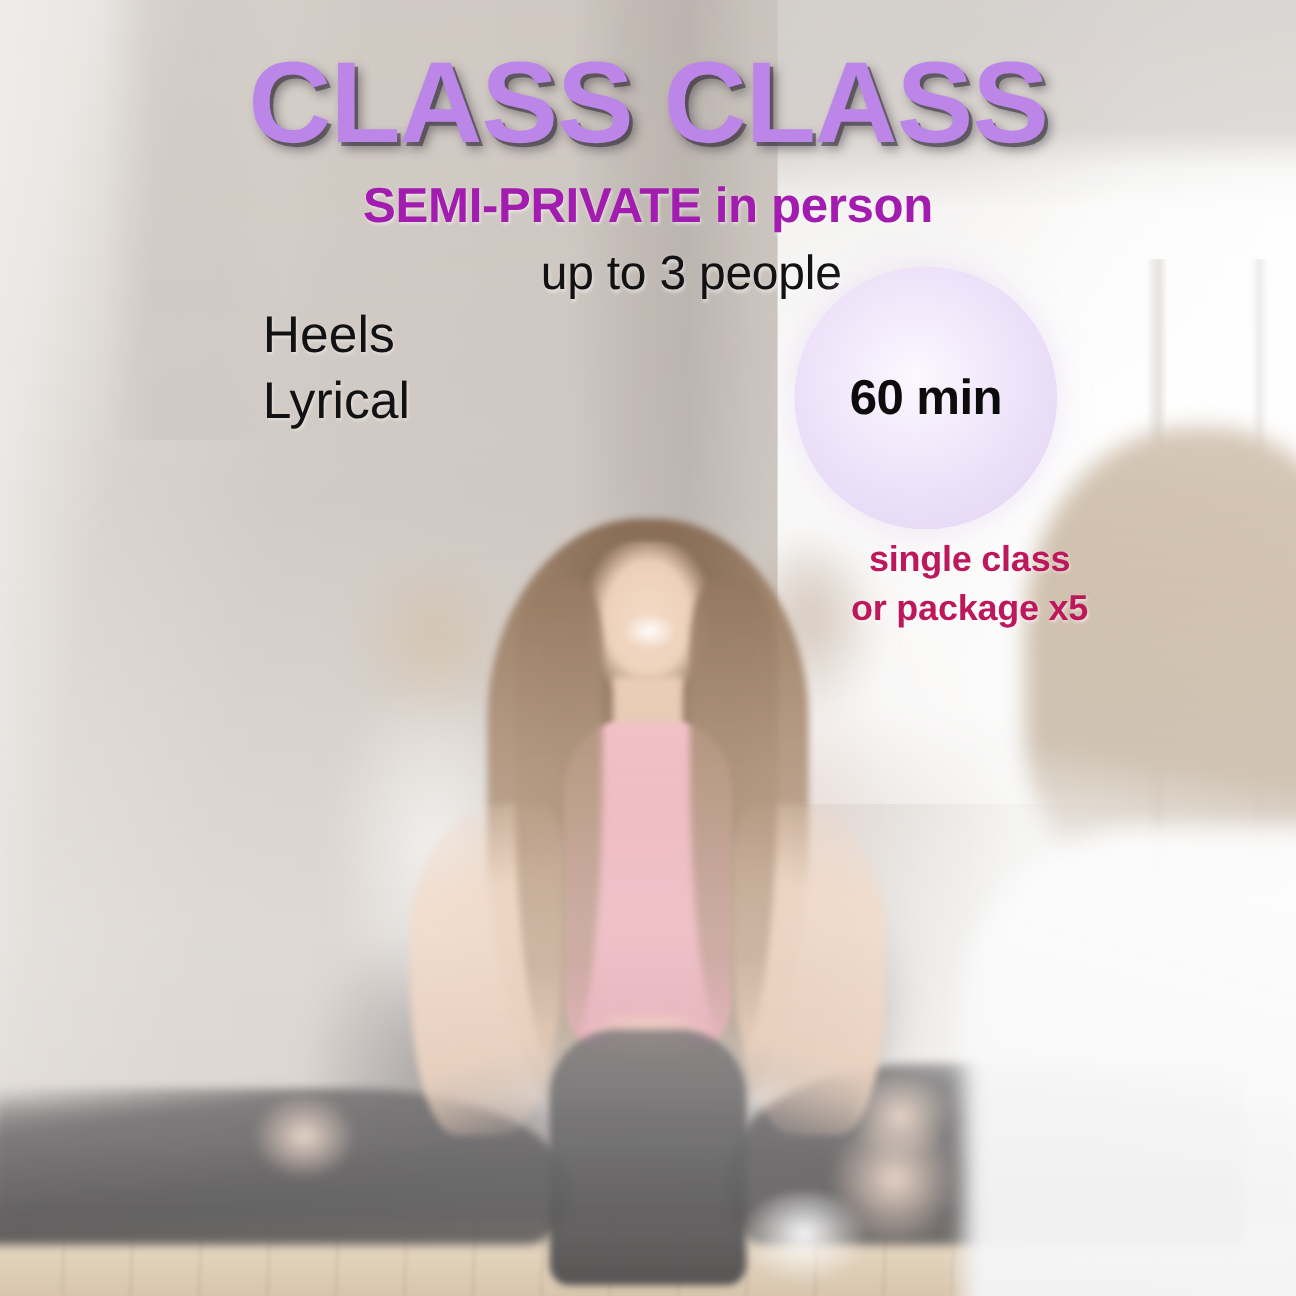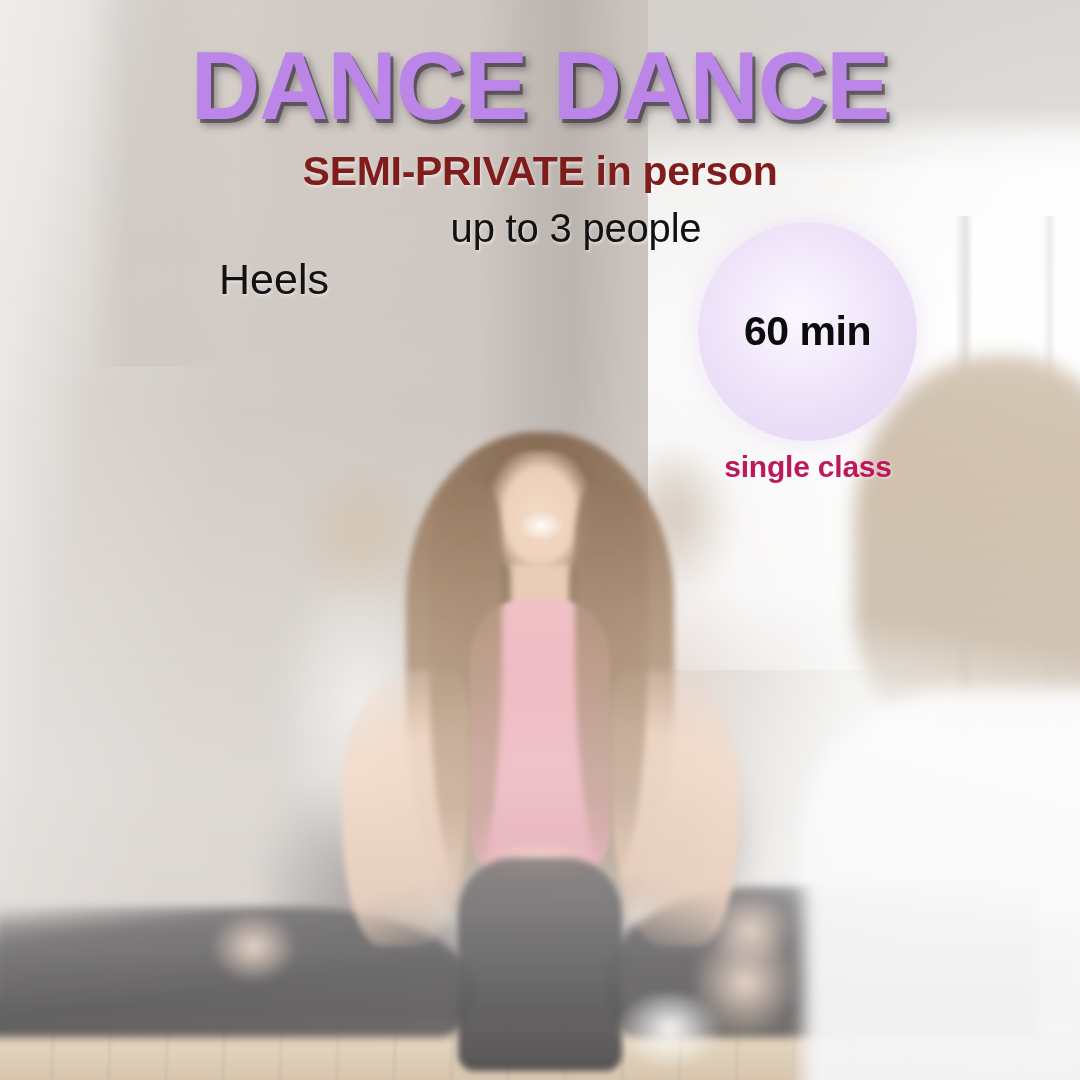--- a/index.html
+++ b/index.html
@@ -485,21 +485,21 @@
   }
 
   .subtitle {
     position: absolute;
     top: 148px;
     left: 0;
     width: 100%;
     text-align: center;
     font-size: 41px;
     font-weight: 700;
-    color: #7f1d1d;
+    color: #a21caf;
     letter-spacing: -0.3px;
     text-shadow: 1px 2px 3px rgba(255,255,255,0.55);
     white-space: nowrap;
   }
 
   .capacity {
     position: absolute;
     top: 206px;
     left: 0;
     width: 100%;
@@ -521,21 +521,21 @@
     font-weight: 400;
     color: #121113;
     line-height: 1.28;
     text-shadow: 1px 2px 3px rgba(255,255,255,0.45);
   }
   .styles-list div { white-space: nowrap; }
 
   
   .badge-circle {
     position: absolute;
-    left: 698px;
+    left: 662px;
     top: 222px;
     width: 219px;
     height: 219px;
     border-radius: 50%;
     background:
       radial-gradient(circle at 46% 42%,
         #fbf8fe 0%,
         #f4ecfc 28%,
         #ece0f8 58%,
         #e6d8f5 82%,
@@ -612,32 +612,34 @@
     <div class="fg-shoulder"></div>
   </div>
   <div class="fg-hand"></div>
   <div class="fg-shoe"></div>
 
   <div class="photo-layer photo-wash"></div>
   <div class="photo-layer top-wash"></div>
 
   <div class="content">
 
-    <div class="title">DANCE DANCE</div>
+    <div class="title">CLASS CLASS</div>
 
     <div class="subtitle">SEMI-PRIVATE in person</div>
 
     <div class="capacity">up to 3 people</div>
 
     <div class="styles-list">
       <div>Heels</div>
+      <div>Lyrical</div>
     </div>
 
     <div class="badge-circle">
       <span class="badge-duration">60 min</span>
     </div>
 
     <div class="badge-note">
       <div>single class</div>
+      <div>or package x5</div>
     </div>
 
   </div>
 </div>
 
 </body></html>

